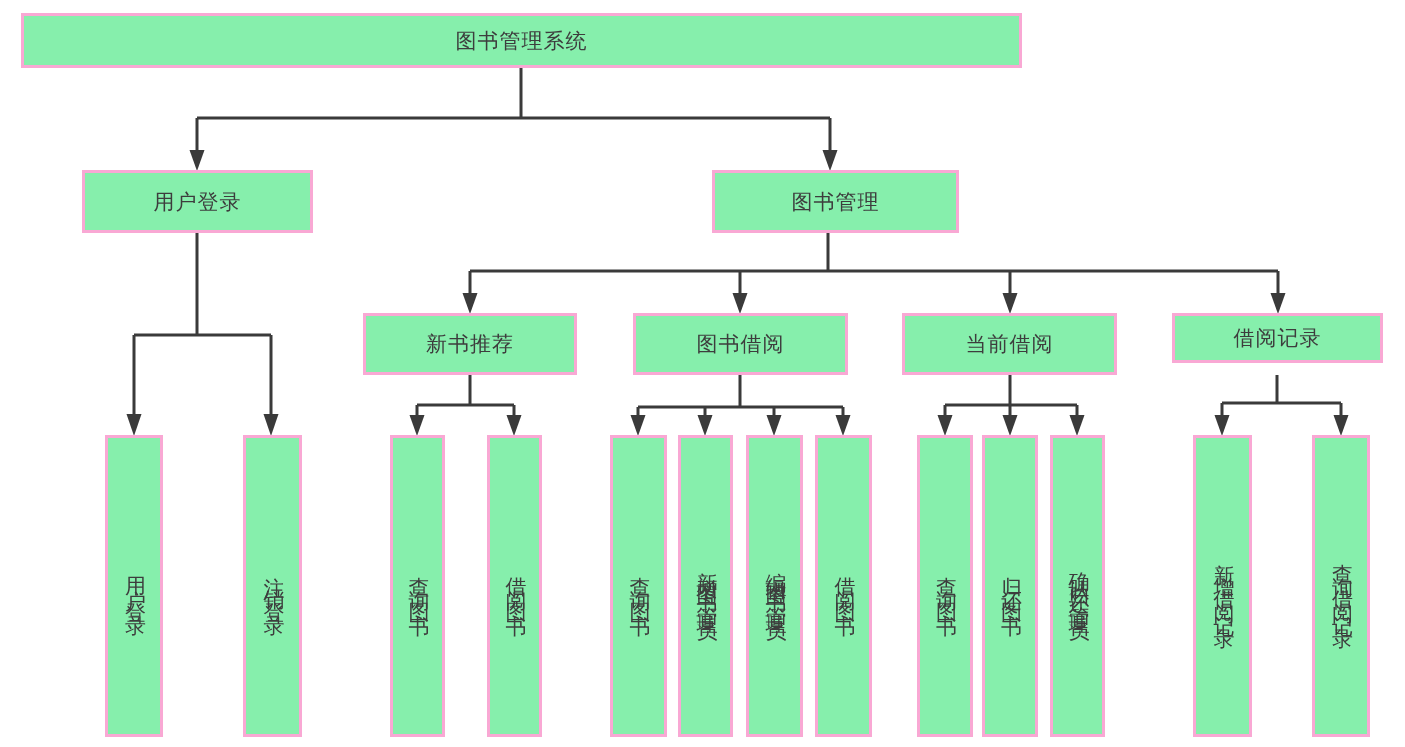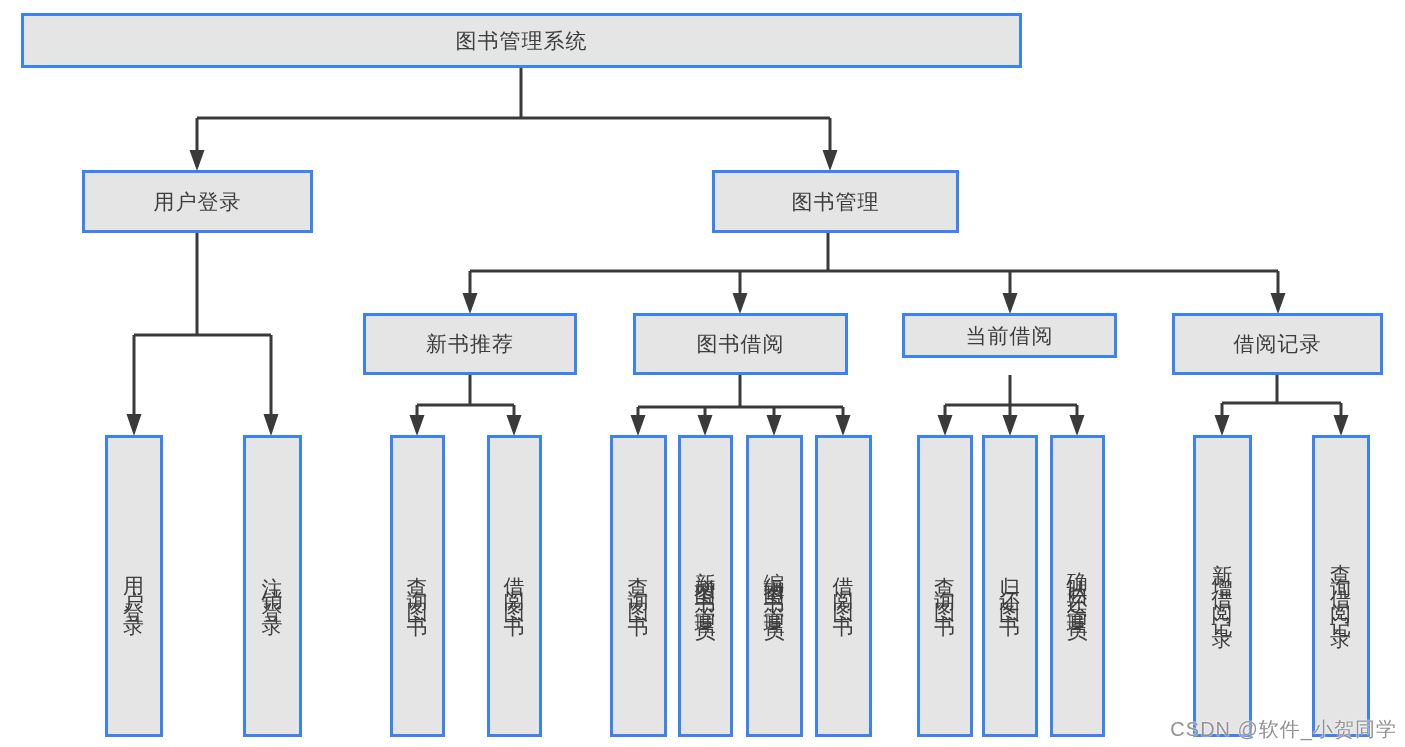--- a/index.html
+++ b/index.html
@@ -7,27 +7,28 @@
     position:relative;
     width:1405px; height:747px;
     background:#ffffff;
     font-family:"Liberation Sans", sans-serif;
     overflow:hidden;
   }
   .connectors { position:absolute; left:0; top:0; z-index:1; }
   .box {
     position:absolute;
     box-sizing:border-box;
-    border:3px solid #3b82f6;
-    background:#e5e5e5;
+    border:3px solid #f9a8d4;
+    background:#86efac;
     display:flex;
     align-items:center;
     justify-content:center;
     color:#3d3d3d;
     z-index:2;
+    font-family:Liberation Mono, monospace;
   }
   .hbox { font-size:21px; letter-spacing:1px; }
   .vbox span {
     writing-mode:vertical-rl;
     text-orientation:mixed;
     font-size:21px;
     letter-spacing:13px;
     line-height:1;
     color:#3d3d3d;
   }
@@ -98,24 +99,24 @@
   <div class="box hbox" style="left:712px;top:170px;width:247px;height:63px">
     <span>图书管理</span>
   </div>
 
   <div class="box hbox" style="left:633px;top:313px;width:215px;height:62px">
     <span>图书借阅</span>
   </div>
   <div class="box hbox" style="left:363px;top:313px;width:214px;height:62px">
     <span>新书推荐</span>
   </div>
-  <div class="box hbox" style="left:902px;top:313px;width:215px;height:45px">
+  <div class="box hbox" style="left:902px;top:313px;width:215px;height:62px">
     <span>当前借阅</span>
   </div>
-  <div class="box hbox" style="left:1172px;top:313px;width:211px;height:62px">
+  <div class="box hbox" style="left:1172px;top:313px;width:211px;height:50px">
     <span>借阅记录</span>
   </div>
 
   <div class="box vbox" style="left:105px;top:435px;width:58px;height:302px">
     <span>用户登录</span>
   </div>
   <div class="box vbox" style="left:243px;top:435px;width:59px;height:302px">
     <span>注销登录</span>
   </div>
 
@@ -149,15 +150,14 @@
     <span>确认归还（管理员）</span>
   </div>
 
   <div class="box vbox" style="left:1193px;top:435px;width:59px;height:302px">
     <span>新增借阅记录</span>
   </div>
   <div class="box vbox" style="left:1312px;top:435px;width:58px;height:302px">
     <span>查询借阅记录</span>
   </div>
 
-  <div class="watermark">CSDN @软件_小贺同学</div>
 
 </div>
 
 </body></html>

